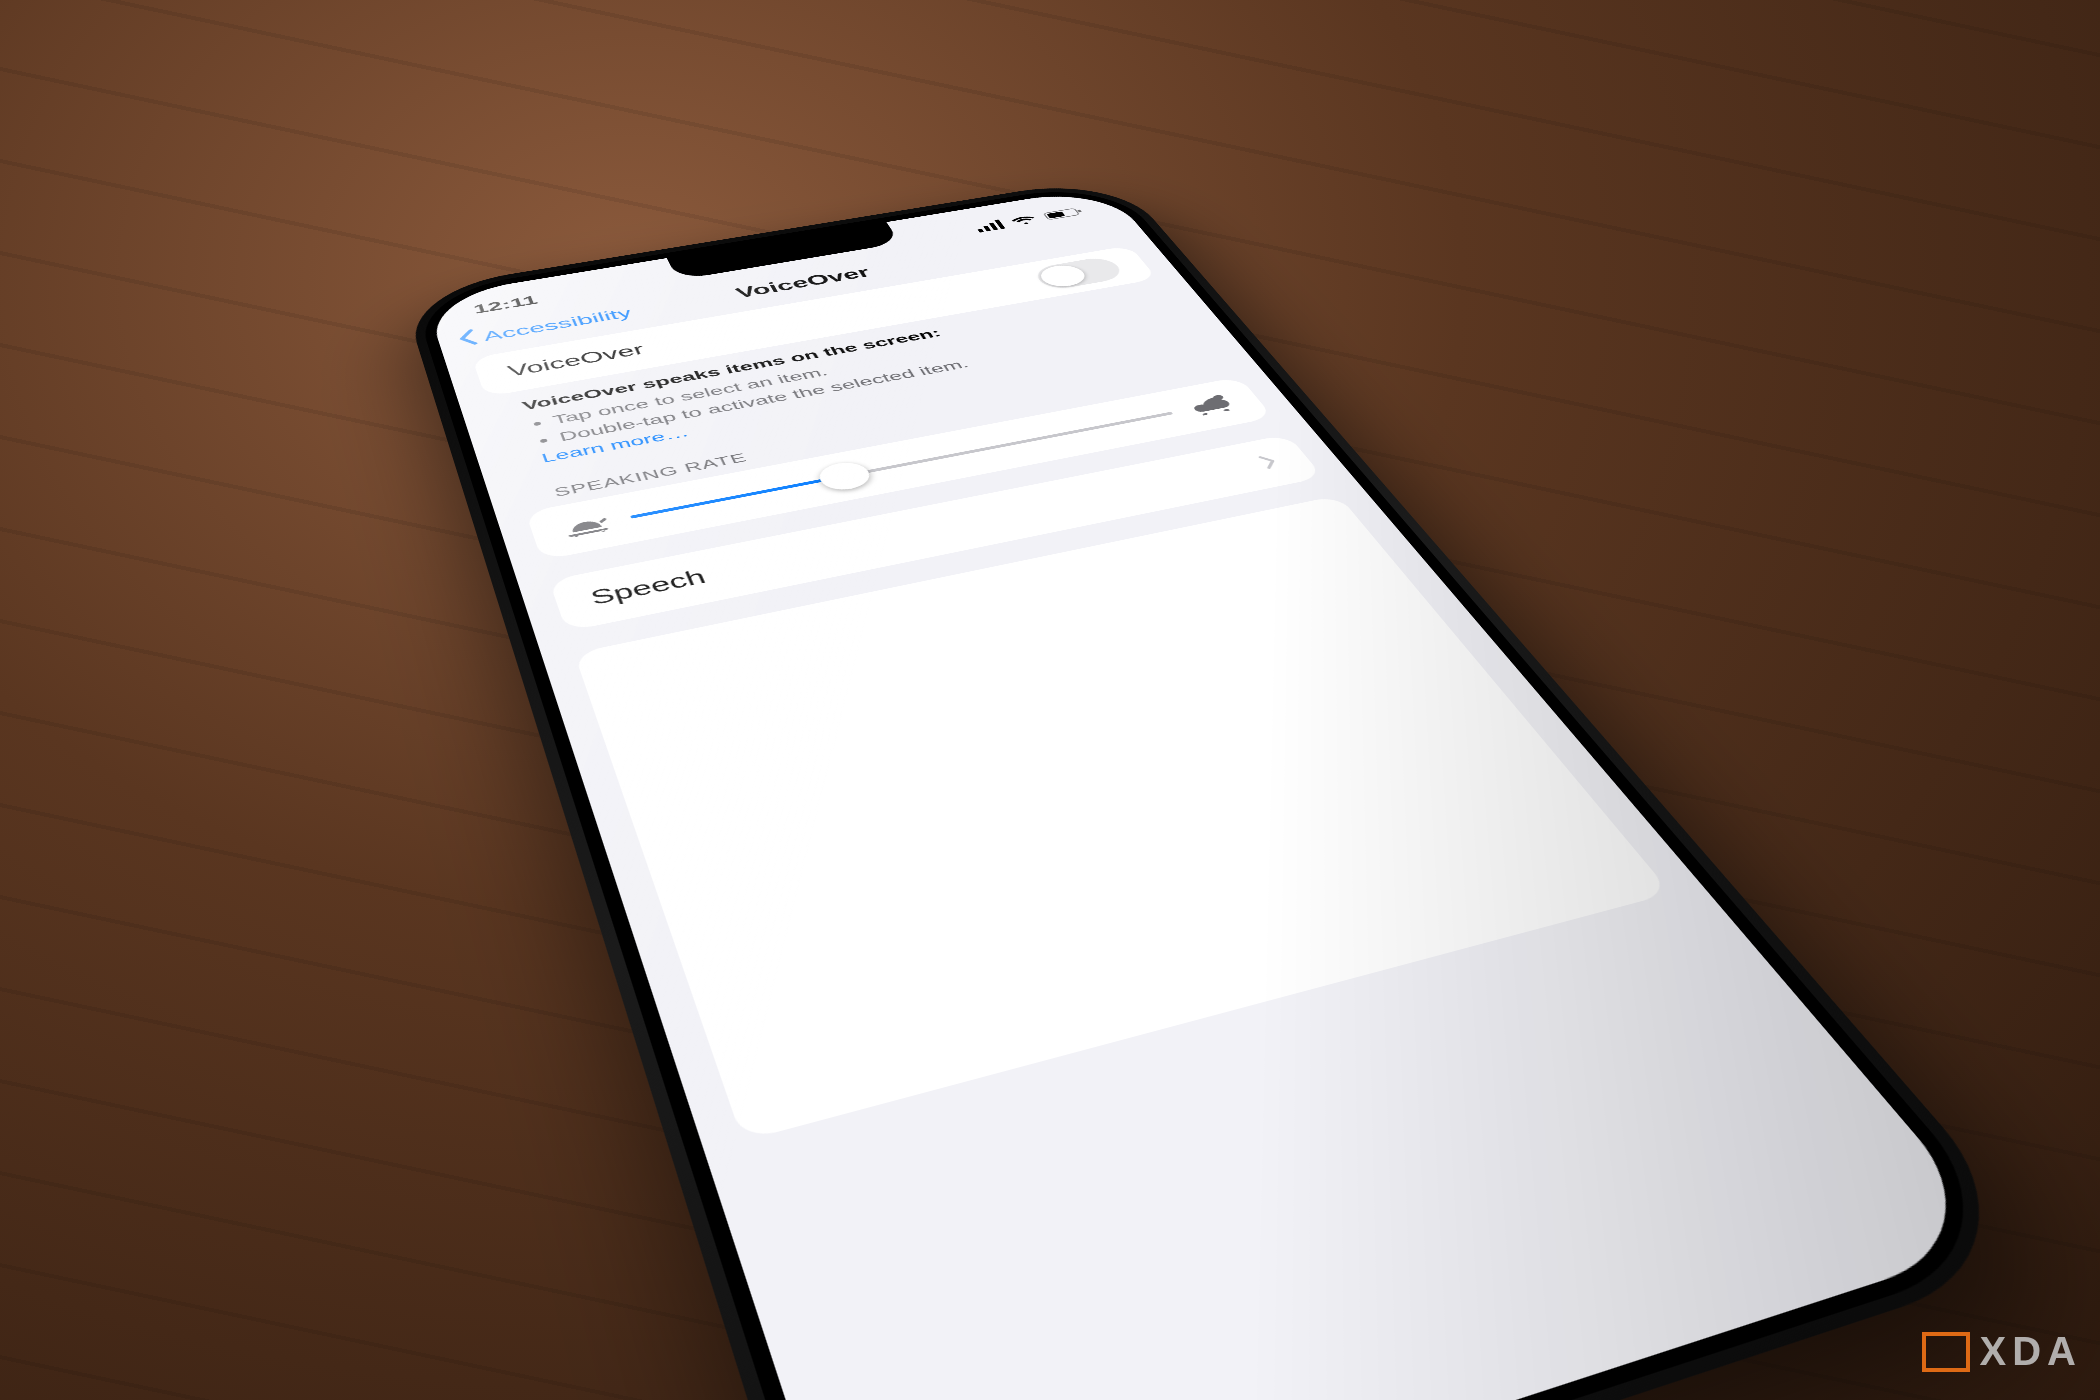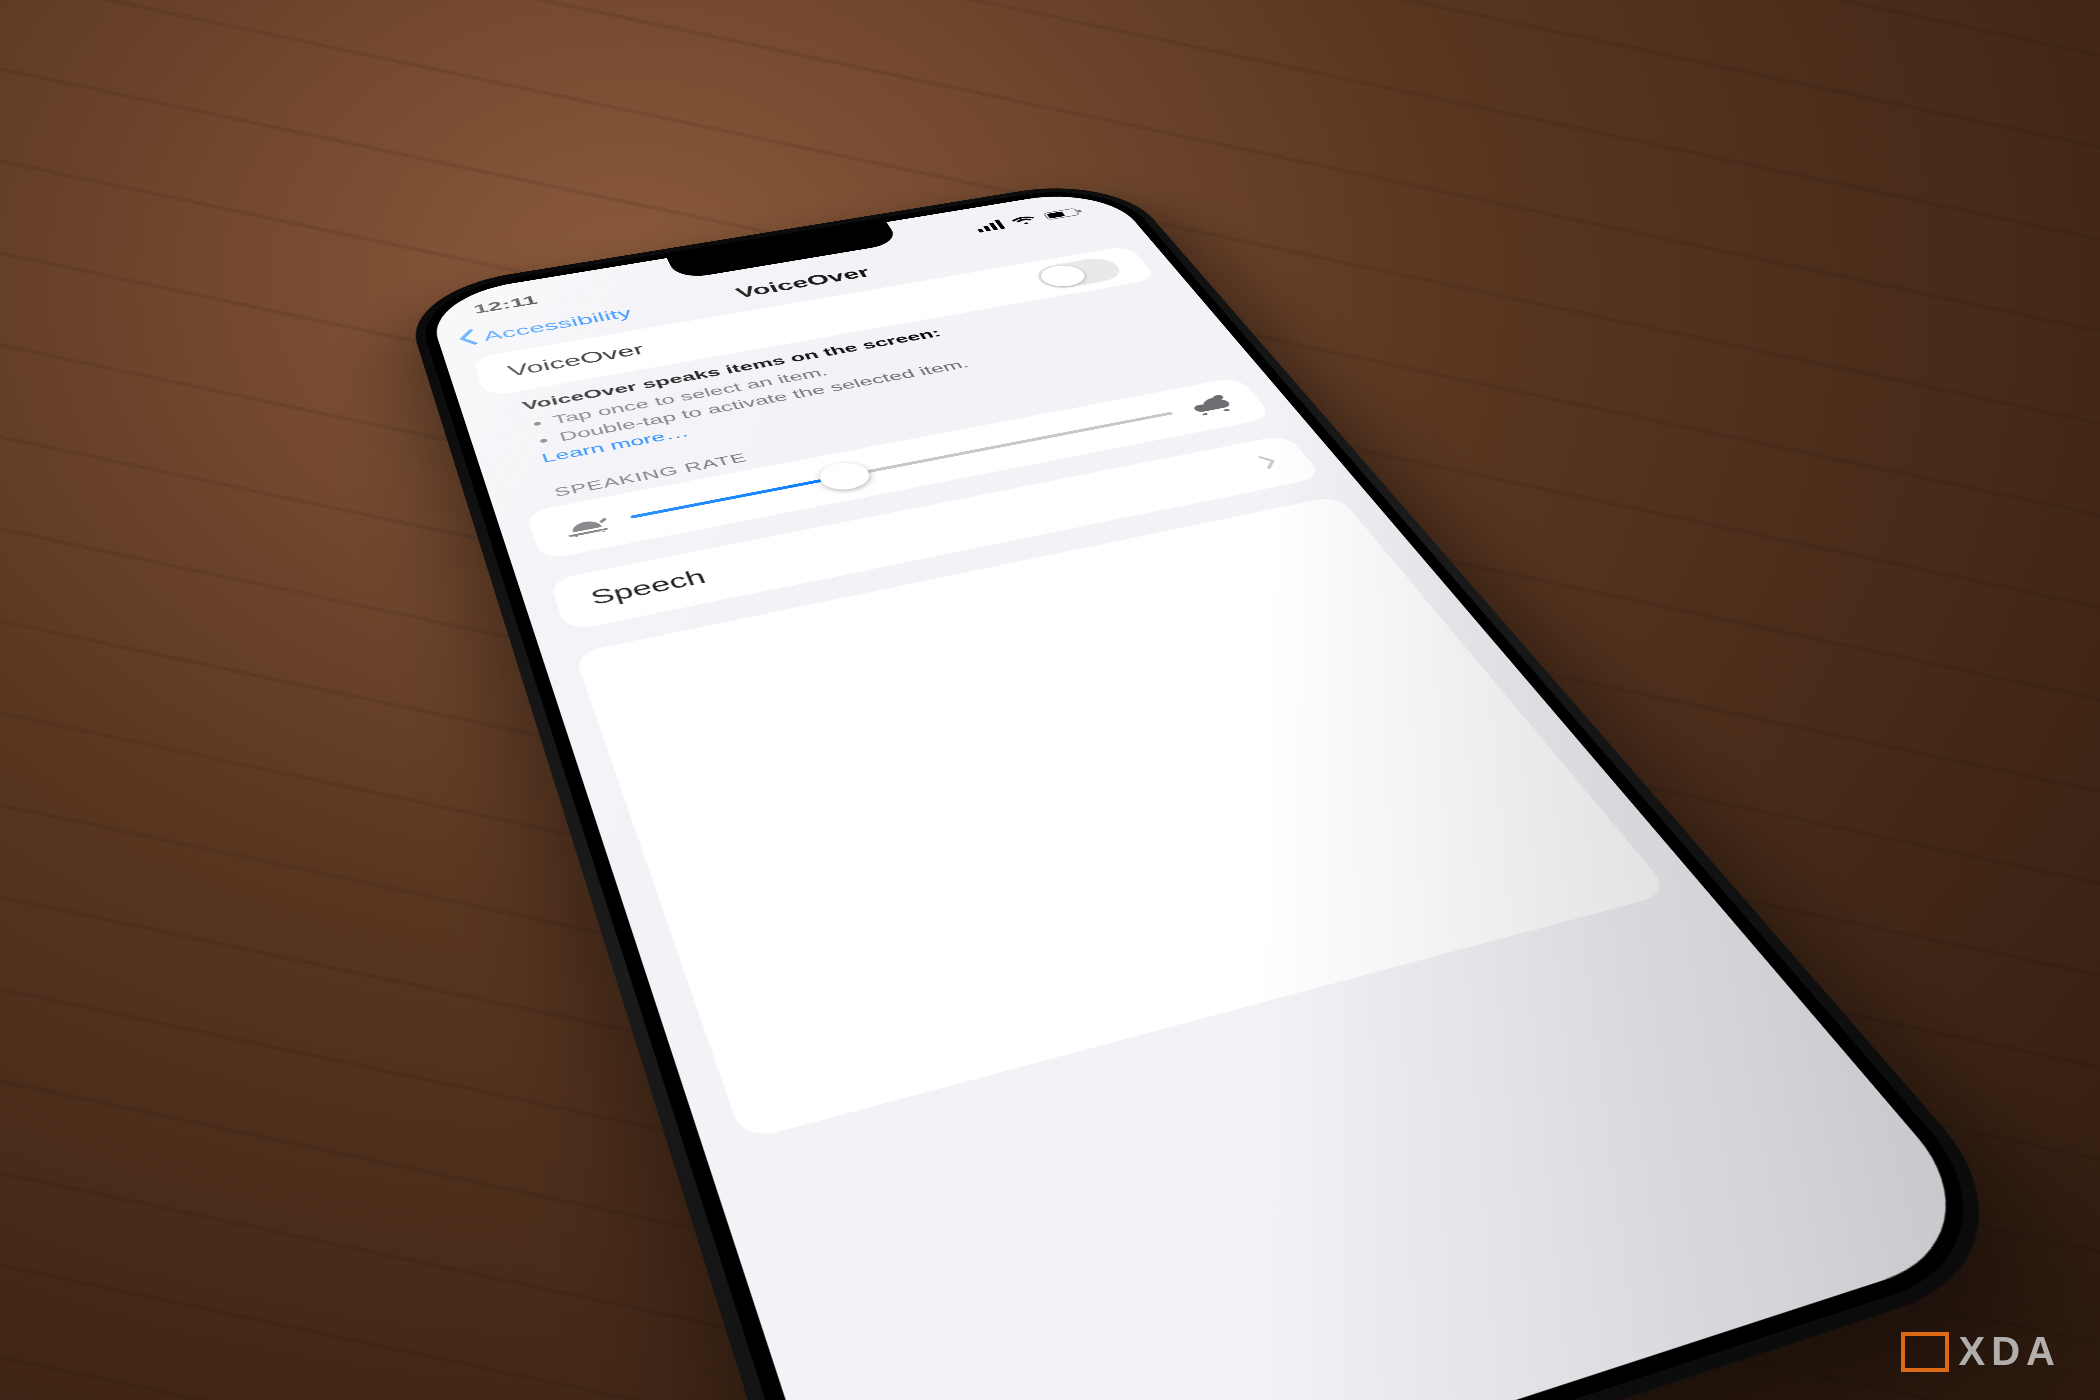--- a/index.html
+++ b/index.html
@@ -165,21 +165,21 @@
   .fill{position:absolute;left:0;top:50%;height:6px;border-radius:4px;
     background:var(--link);transform:translateY(-50%);}
   .thumb{position:absolute;top:50%;width:56px;height:56px;border-radius:50%;
     background:#fff;box-shadow:0 3px 8px rgba(0,0,0,.3);transform:translate(-50%,-50%);
     cursor:grab;}
 
   .endicon svg{width:48px;height:40px;}
   .endicon{color:#6d6d72;}
 
   .xda{
-    position:absolute;right:39px;bottom:26px;
+    position:absolute;right:18px;bottom:26px;
     display:flex;align-items:center;gap:14px;
     font-family:Arial,sans-serif;font-weight:700;letter-spacing:6px;
     color:#c9c9c9;font-size:40px;opacity:.85;
     pointer-events:none;
   }
   .xda .mark{
     width:40px;height:40px;border:4px solid #ff7a18;border-left:none;border-right:none;
     position:relative;
   }
   .xda .mark::before,.xda .mark::after{

